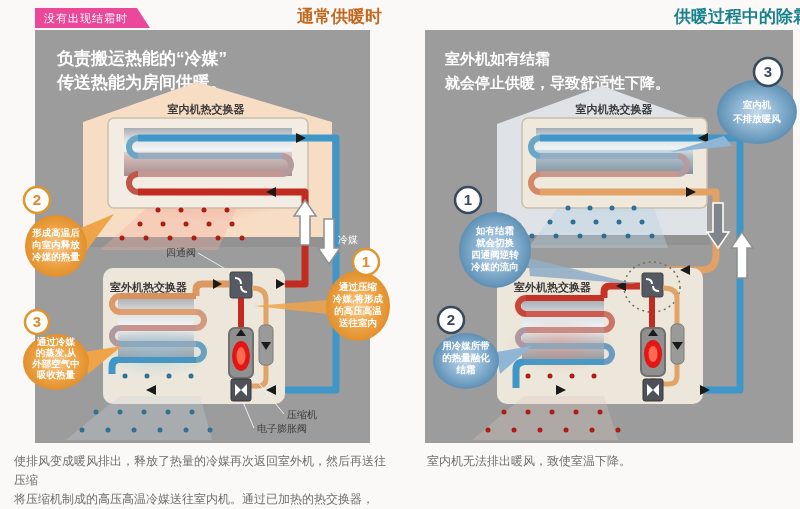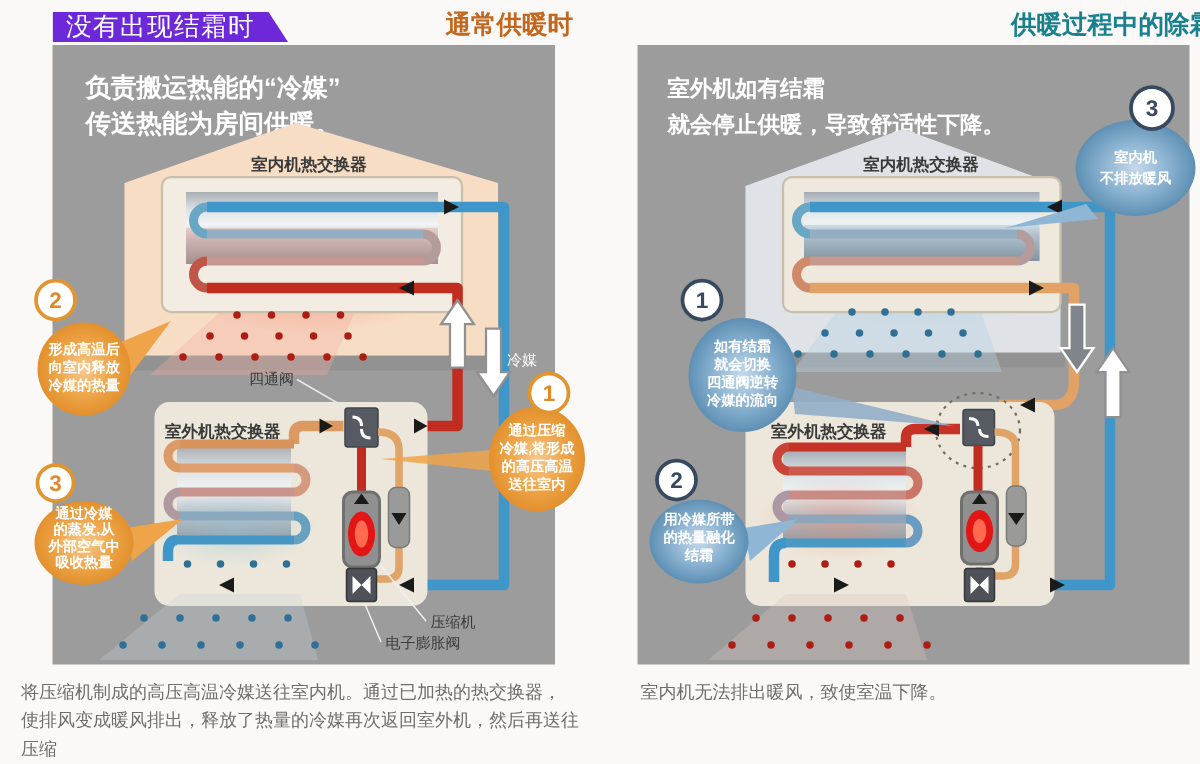--- a/index.html
+++ b/index.html
@@ -1,19 +1,19 @@
 <!DOCTYPE html>
 <html><head>
 <meta charset="utf-8">
 <style>
   html,body{margin:0;padding:0;}
   body{width:800px;height:509px;background:#faf9f7;position:relative;overflow:hidden;
        font-family:"Liberation Sans","DejaVu Sans",sans-serif;}
   .canvas{position:absolute;inset:0;}
-  .badge{position:absolute;top:8px;height:20px;background:#6d28d9;color:#fff;font-size:17px;
+  .badge{position:absolute;top:8px;height:20px;background:#ec4899;color:#fff;font-size:11px;
          line-height:20px;padding:0 22px 0 9px;letter-spacing:1px;
          clip-path:polygon(0 0,calc(100% - 13px) 0,100% 100%,0 100%);}
   .badge-left{left:35px;}
   .badge-right{left:425px;}
   .title{position:absolute;top:5px;font-weight:bold;font-size:17px;text-align:right;margin-left:12px;}
   .title-left{left:35px;width:335px;color:#c4661c;}
   .title-right{left:425px;width:366px;color:#19808f;padding-left:41px;}
   .diagram{position:absolute;top:0;width:400px;height:445px;}
   .svg-left{left:0;}
   .svg-right{left:400px;}
@@ -393,21 +393,21 @@
       <polygon points="324,136 270,152 332,146" fill="#8fb6d4"></polygon>
       <ellipse cx="357" cy="112" rx="40" ry="32" fill="url(#bubB)"></ellipse>
       <text class="bubtxt" x="357" y="108">室内机</text>
       <text class="bubtxt" x="357" y="122">不排放暖风</text>
       <circle cx="368" cy="72" r="14" fill="#fff" stroke="#37495e" stroke-width="2.5"></circle>
       <text class="stepnum-b" x="368" y="77">3</text>
     </g>
   </svg>
 
   <div class="caption caption-left">
+    <div>使排风变成暖风排出，释放了热量的冷媒再次返回室外机，然后再送往压缩</div>
     <div>将压缩机制成的高压高温冷媒送往室内机。通过已加热的热交换器，</div>
-    <div>使排风变成暖风排出，释放了热量的冷媒再次返回室外机，然后再送往压缩</div>
 
   </div>
   <div class="caption caption-right">
     <div>室内机无法排出暖风，致使室温下降。</div>
   </div>
 
 </div>
 
 </body></html>

